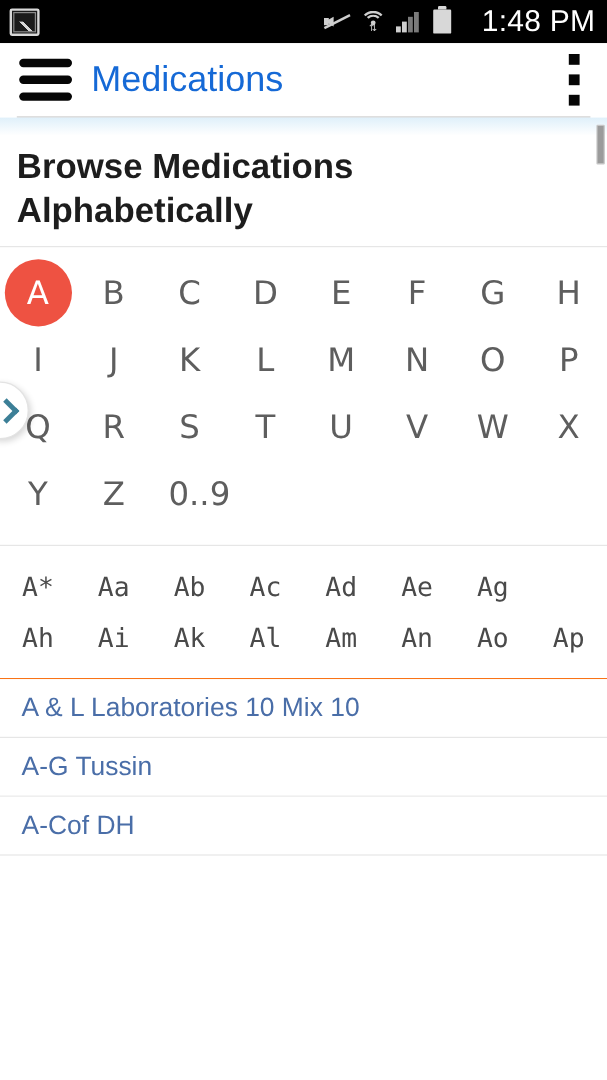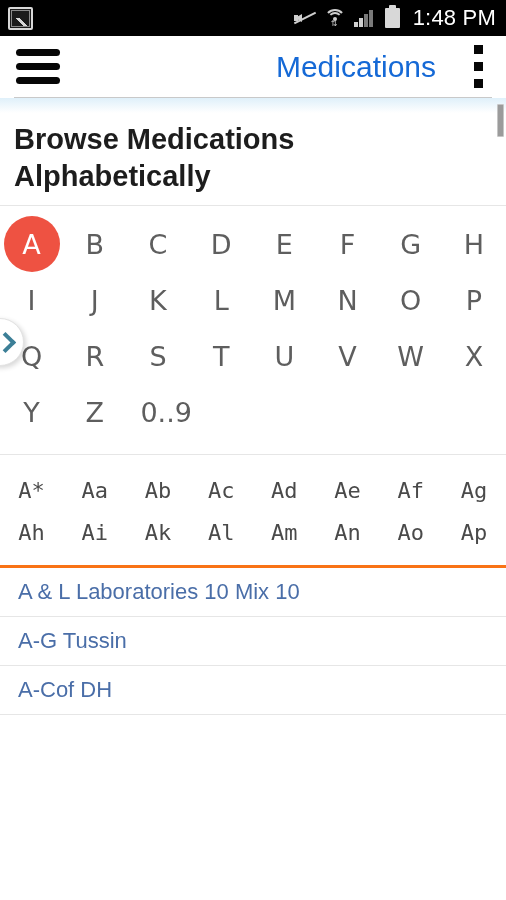--- a/index.html
+++ b/index.html
@@ -138,24 +138,24 @@
   .icon-battery::before {
     content: "";
     position: absolute;
     left: 4px; top: -3px;
     width: 7px; height: 3px;
     background: #d8d8d8;
     border-radius: 1px 1px 0 0;
   }
   .sb-time {
     color: #ffffff;
-    font-size: 22px;
+    font-size: 25px;
     font-weight: 400;
     letter-spacing: 0.2px;
-    margin-left: 4px;
+    margin-left: 16px;
     white-space: nowrap;
   }
 
   
   .appbar {
     height: 61px;
     background: #ffffff;
     display: flex;
     align-items: center;
     position: relative;
@@ -172,21 +172,21 @@
   }
   .menu-btn span {
     display: block;
     width: 44px;
     height: 7px;
     background: #060606;
     border-radius: 4px;
   }
   .appbar-title {
     flex: 1 1 auto;
-    text-align: right;
+    text-align: left;
     color: #1569d6;
     font-size: 30px;
     font-weight: 400;
     letter-spacing: 0px;
     padding-right: 14px;
   }
   .overflow-btn {
     width: 56px;
     height: 61px;
     display: flex;
@@ -334,21 +334,21 @@
     align-items: center;
     justify-content: center;
     font-family: "DejaVu Sans Mono", "Liberation Mono", monospace;
     font-size: 22px;
     color: #4a4a4a;
     cursor: pointer;
   }
 
   
   .med-list {
-    border-top: 3px solid #f97316;
+    border-top: 1px solid #f97316;
   }
   .med-row {
     height: 49px;
     border-bottom: 1px solid #e6e6e6;
     display: flex;
     align-items: center;
     padding-left: 18px;
     box-sizing: border-box;
     cursor: pointer;
     background: #ffffff;
@@ -472,21 +472,20 @@
 
 <div class="prefix-grid">
 
   <div class="prefix-row">
     <div class="prefix-cell">A*</div>
     <div class="prefix-cell">Aa</div>
     <div class="prefix-cell">Ab</div>
     <div class="prefix-cell">Ac</div>
     <div class="prefix-cell">Ad</div>
     <div class="prefix-cell">Ae</div>
-    <div class="prefix-cell">Af</div>
     <div class="prefix-cell">Ag</div>
   </div>
 
   <div class="prefix-row">
     <div class="prefix-cell">Ah</div>
     <div class="prefix-cell">Ai</div>
     <div class="prefix-cell">Ak</div>
     <div class="prefix-cell">Al</div>
     <div class="prefix-cell">Am</div>
     <div class="prefix-cell">An</div>

